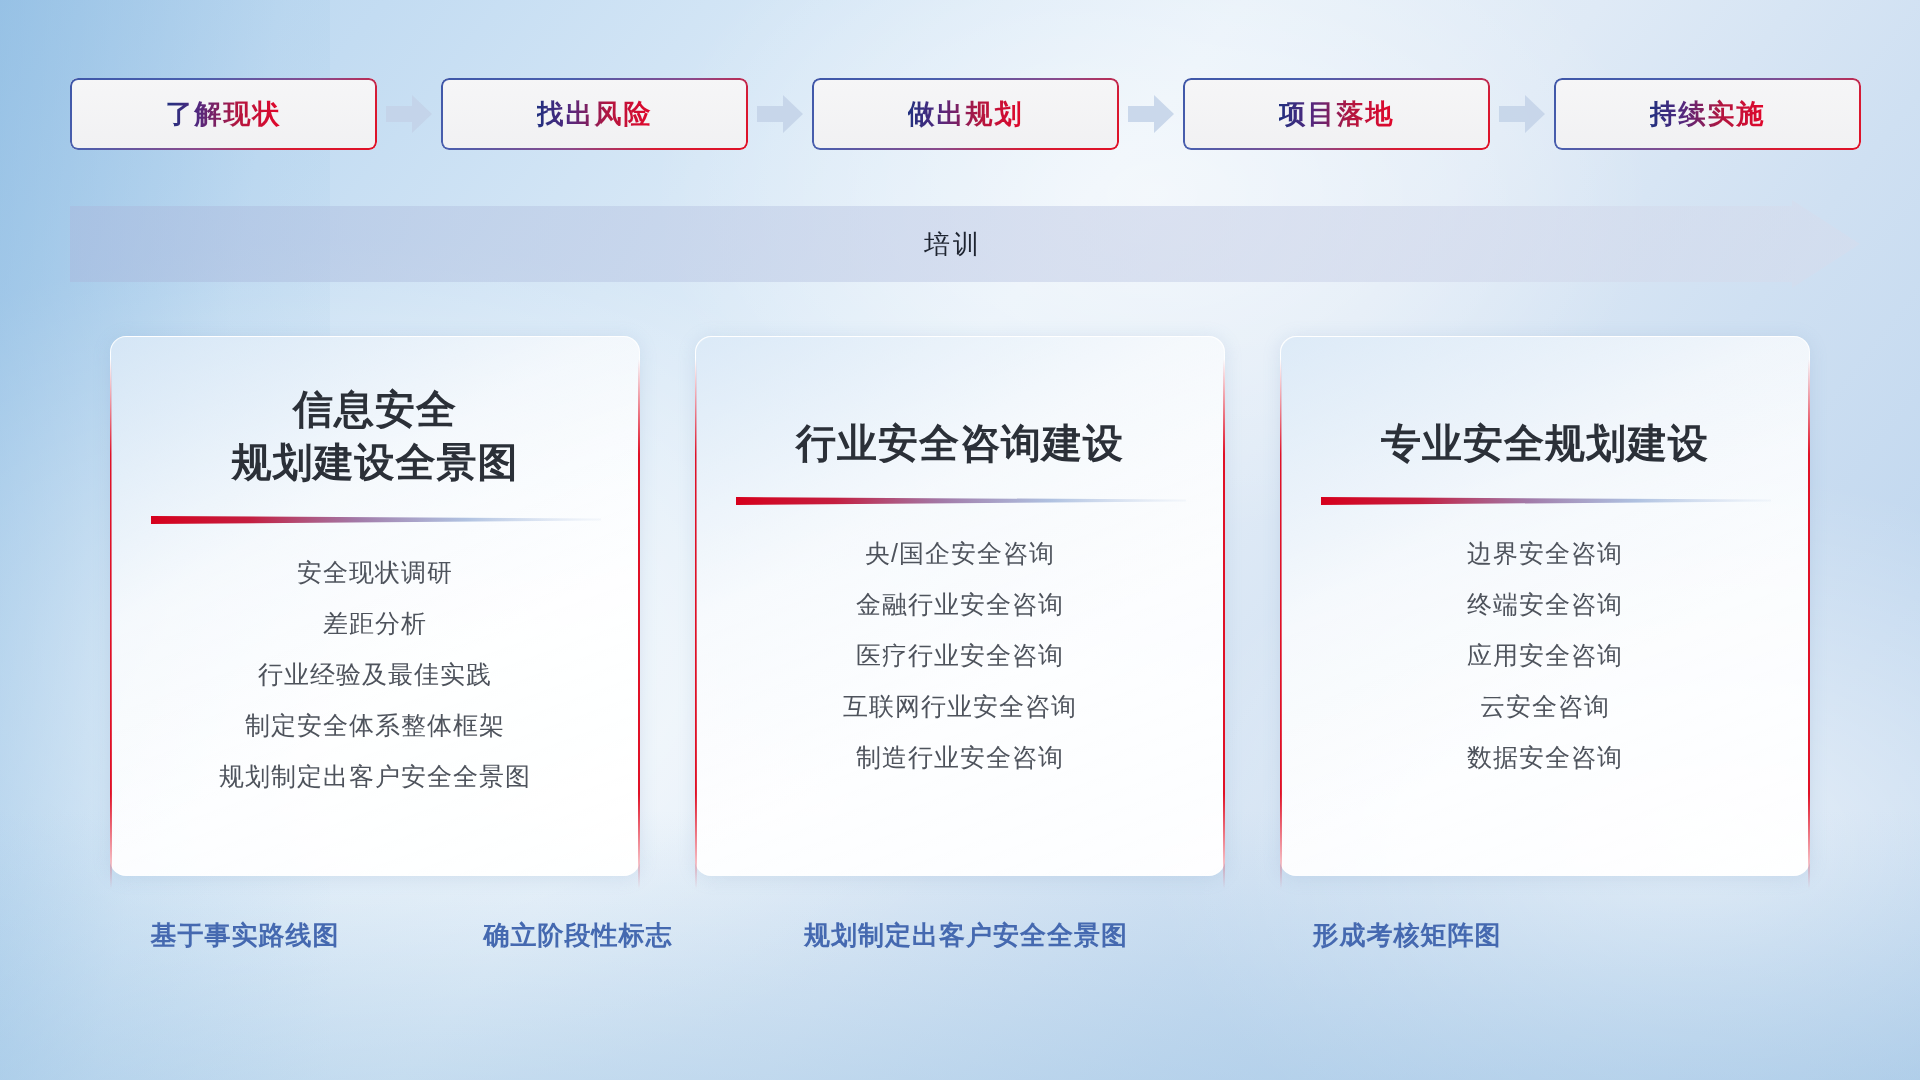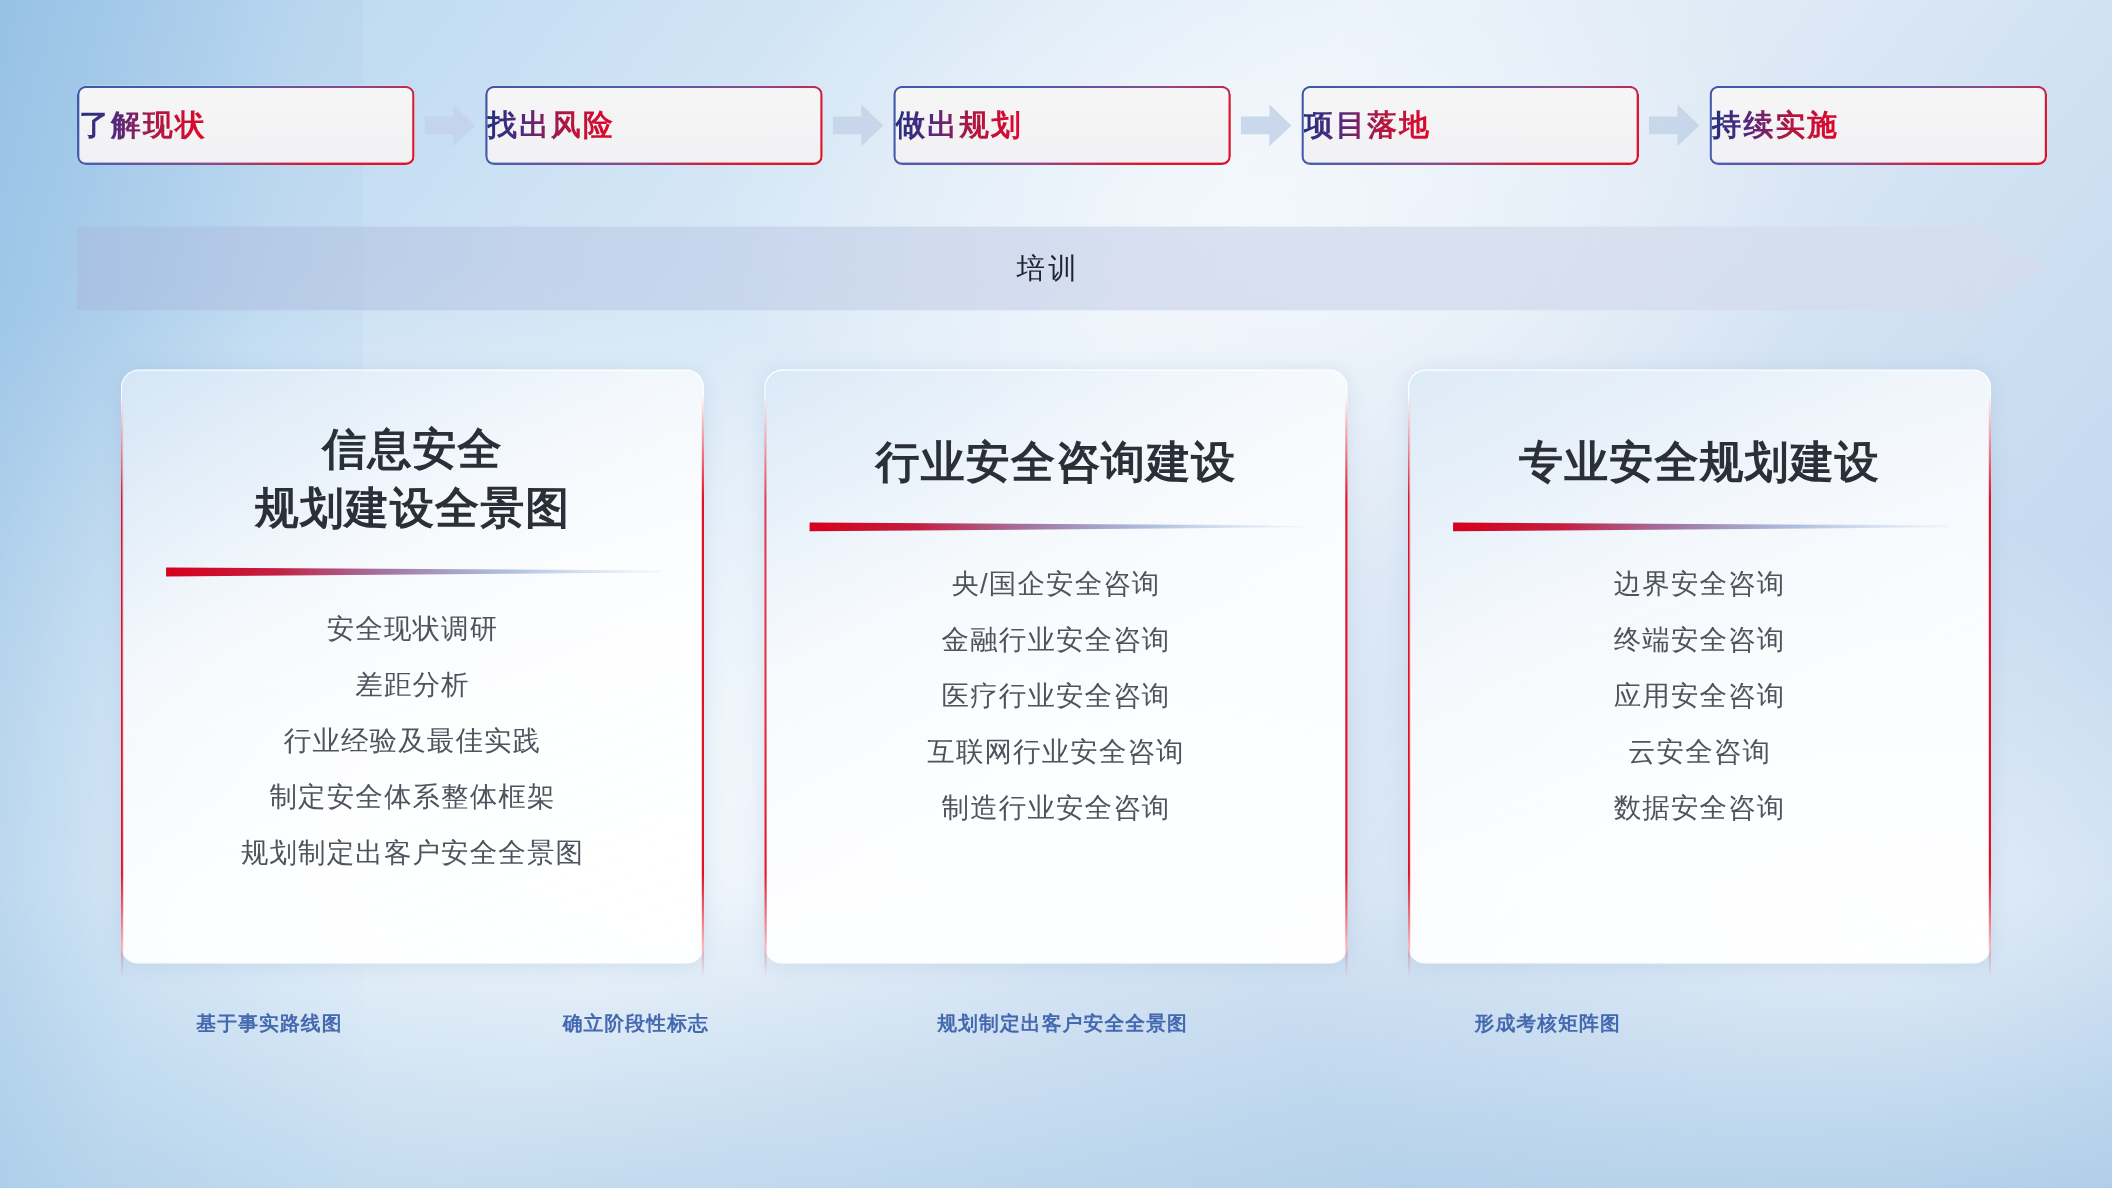--- a/index.html
+++ b/index.html
@@ -56,21 +56,22 @@
     align-items: center;
   }
   .step-box {
     position: relative;
     flex: 0 0 307px;
     height: 72px;
     border-radius: 8px;
     background: linear-gradient(180deg, #f6f6f7 0%, #f1f1f3 100%);
     display: flex;
     align-items: center;
-    padding: 2px;
+    justify-content: center;
+    padding: 16px;
   }
   .step-box::before {
     content: "";
     position: absolute;
     inset: 0;
     border-radius: 8px;
     padding: 2px;
     background: linear-gradient(150deg, #3f57a8 0%, #4a5fae 30%, #8a4a8c 58%, #d81a32 78%, #e01026 100%);
     -webkit-mask: linear-gradient(#000 0 0) content-box, linear-gradient(#000 0 0);
     -webkit-mask-composite: xor;
@@ -164,21 +165,21 @@
   .card-sheen {
     position: absolute;
     inset: 0;
     border-radius: 16px;
     background: linear-gradient(150deg, rgba(208,227,245,0.65) 0%, rgba(236,243,250,0.35) 34%, rgba(255,255,255,0.0) 62%);
     pointer-events: none;
   }
 
   .card-title {
     position: relative;
-    margin-top: 58px;
+    margin-top: 80px;
     font-size: 40px;
     font-weight: 700;
     color: #2b3038;
     line-height: 1.32;
     text-align: center;
     letter-spacing: 1px;
     white-space: pre-line;
   }
   .card-title.two-line { margin-top: 46px; }
 
@@ -208,21 +209,21 @@
   
   #bottom-labels {
     position: absolute;
     left: 0;
     top: 918px;
     width: 1920px;
     height: 44px;
   }
   .bottom-label {
     position: absolute;
-    font-size: 18px;
+    font-size: 26px;
     font-weight: 700;
     color: #4569b0;
     letter-spacing: 1px;
     white-space: nowrap;
     transform: translateX(-50%);
   }
 </style>
 </head>
 <body>
 

